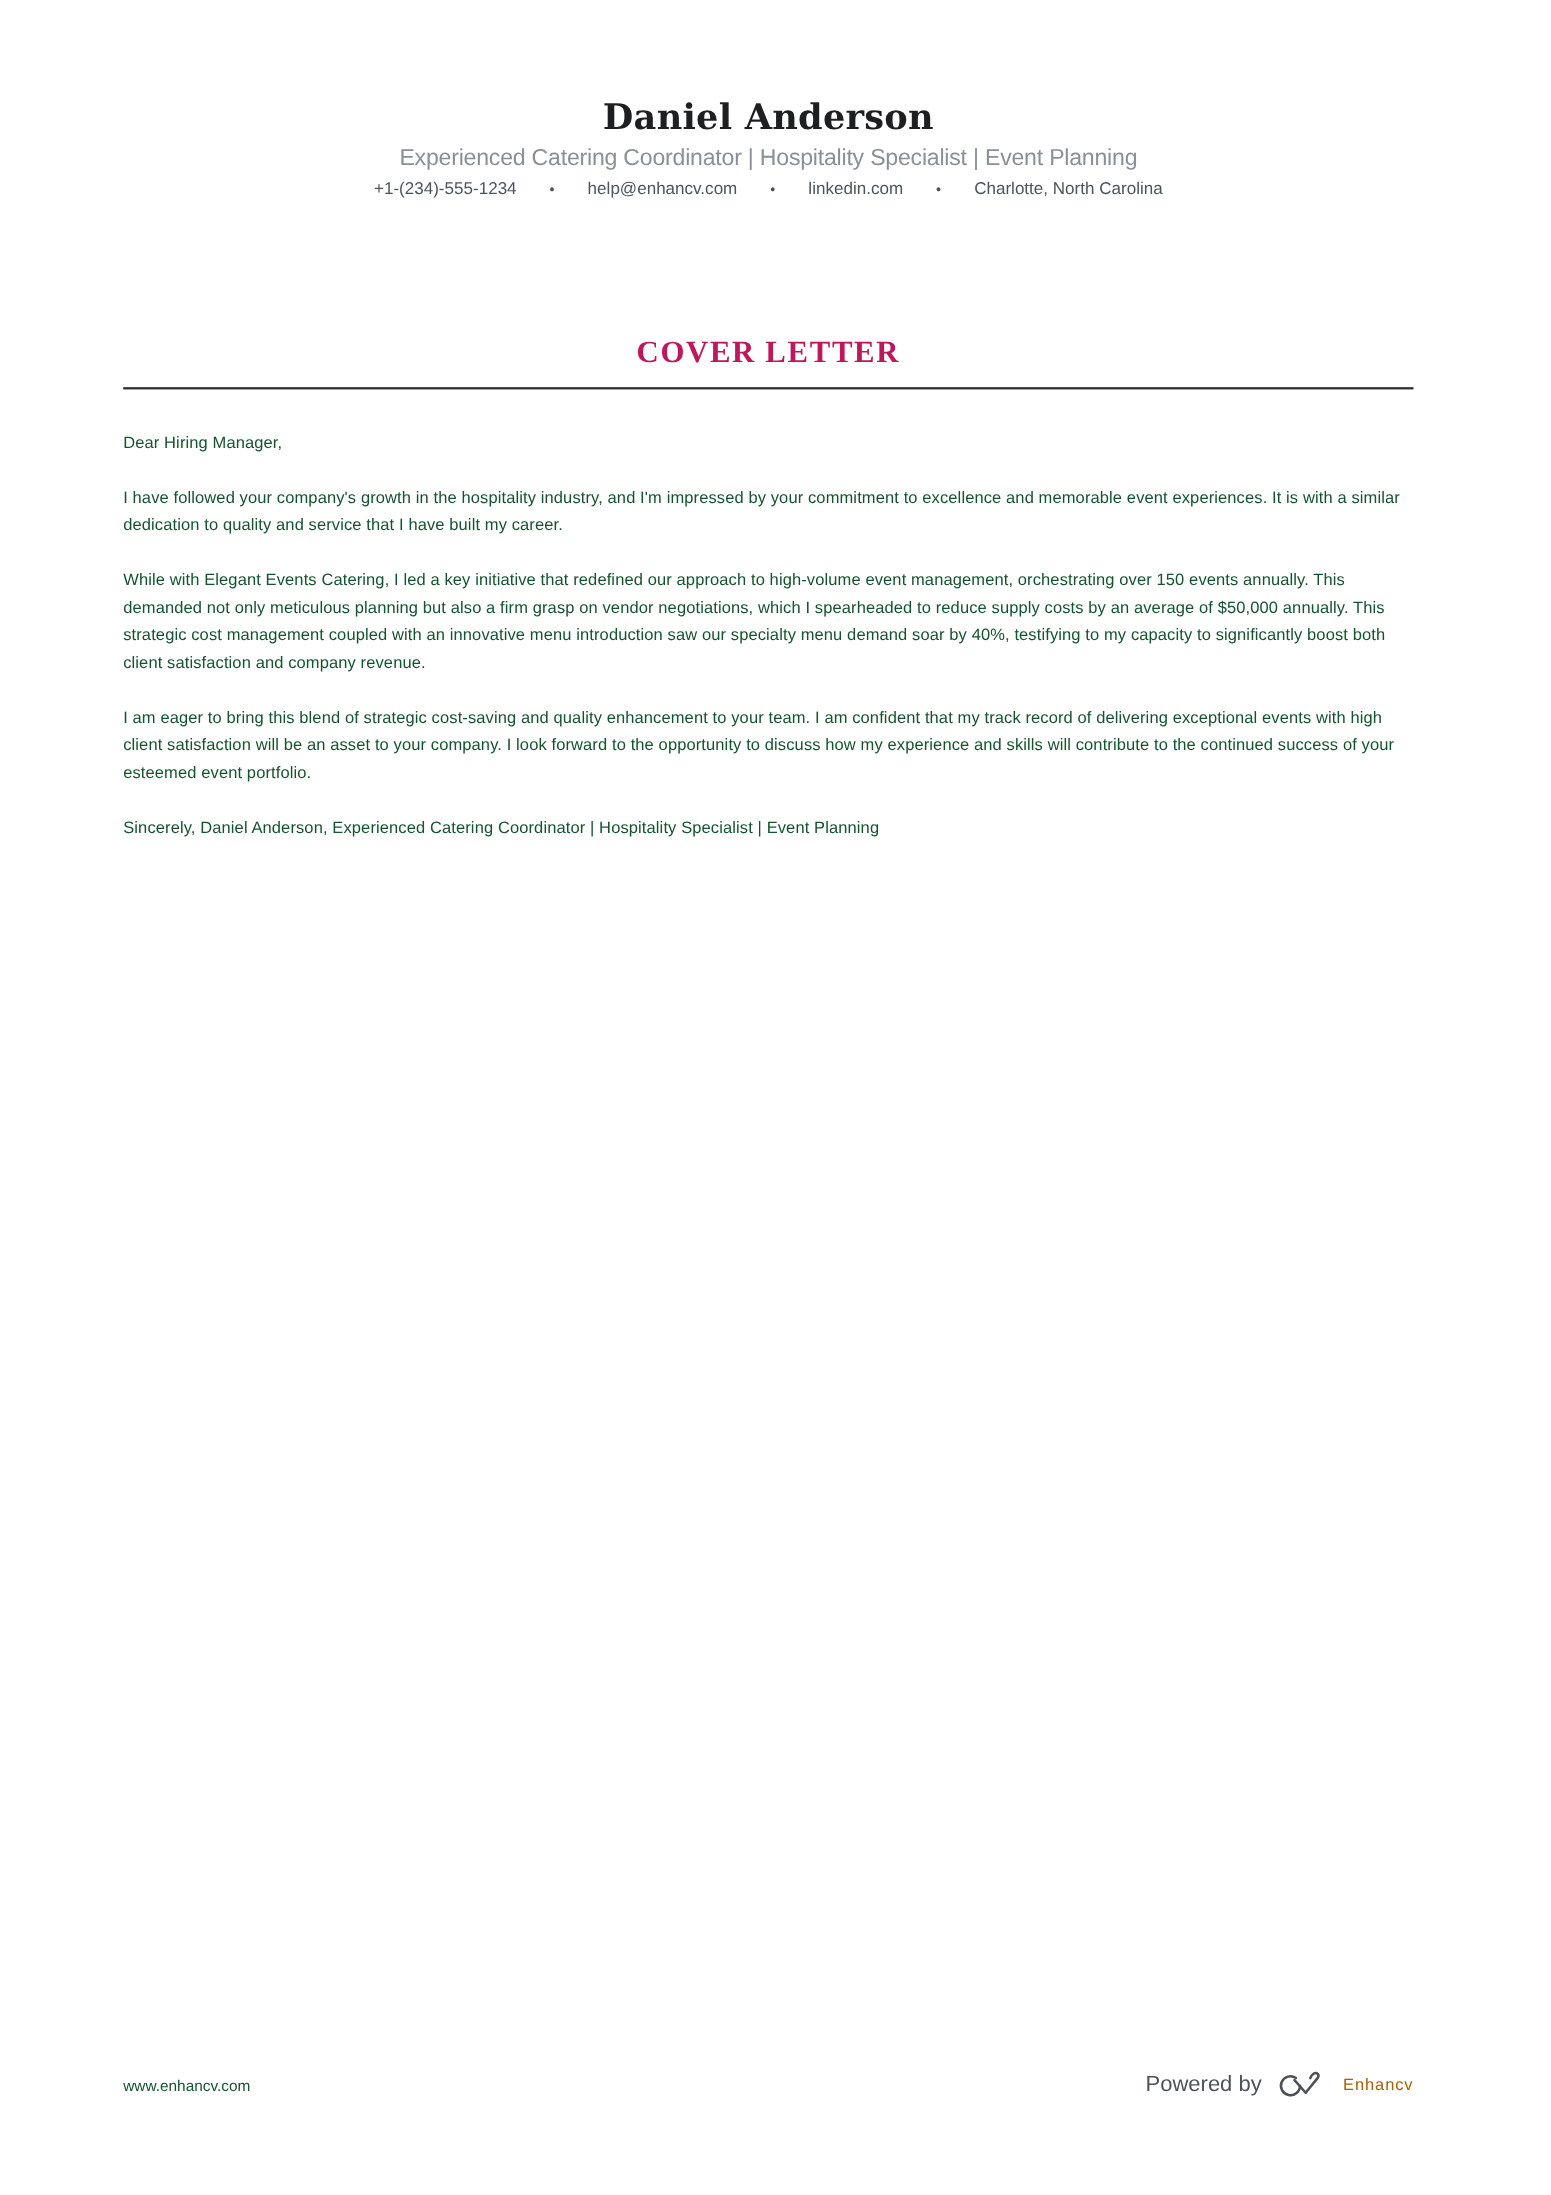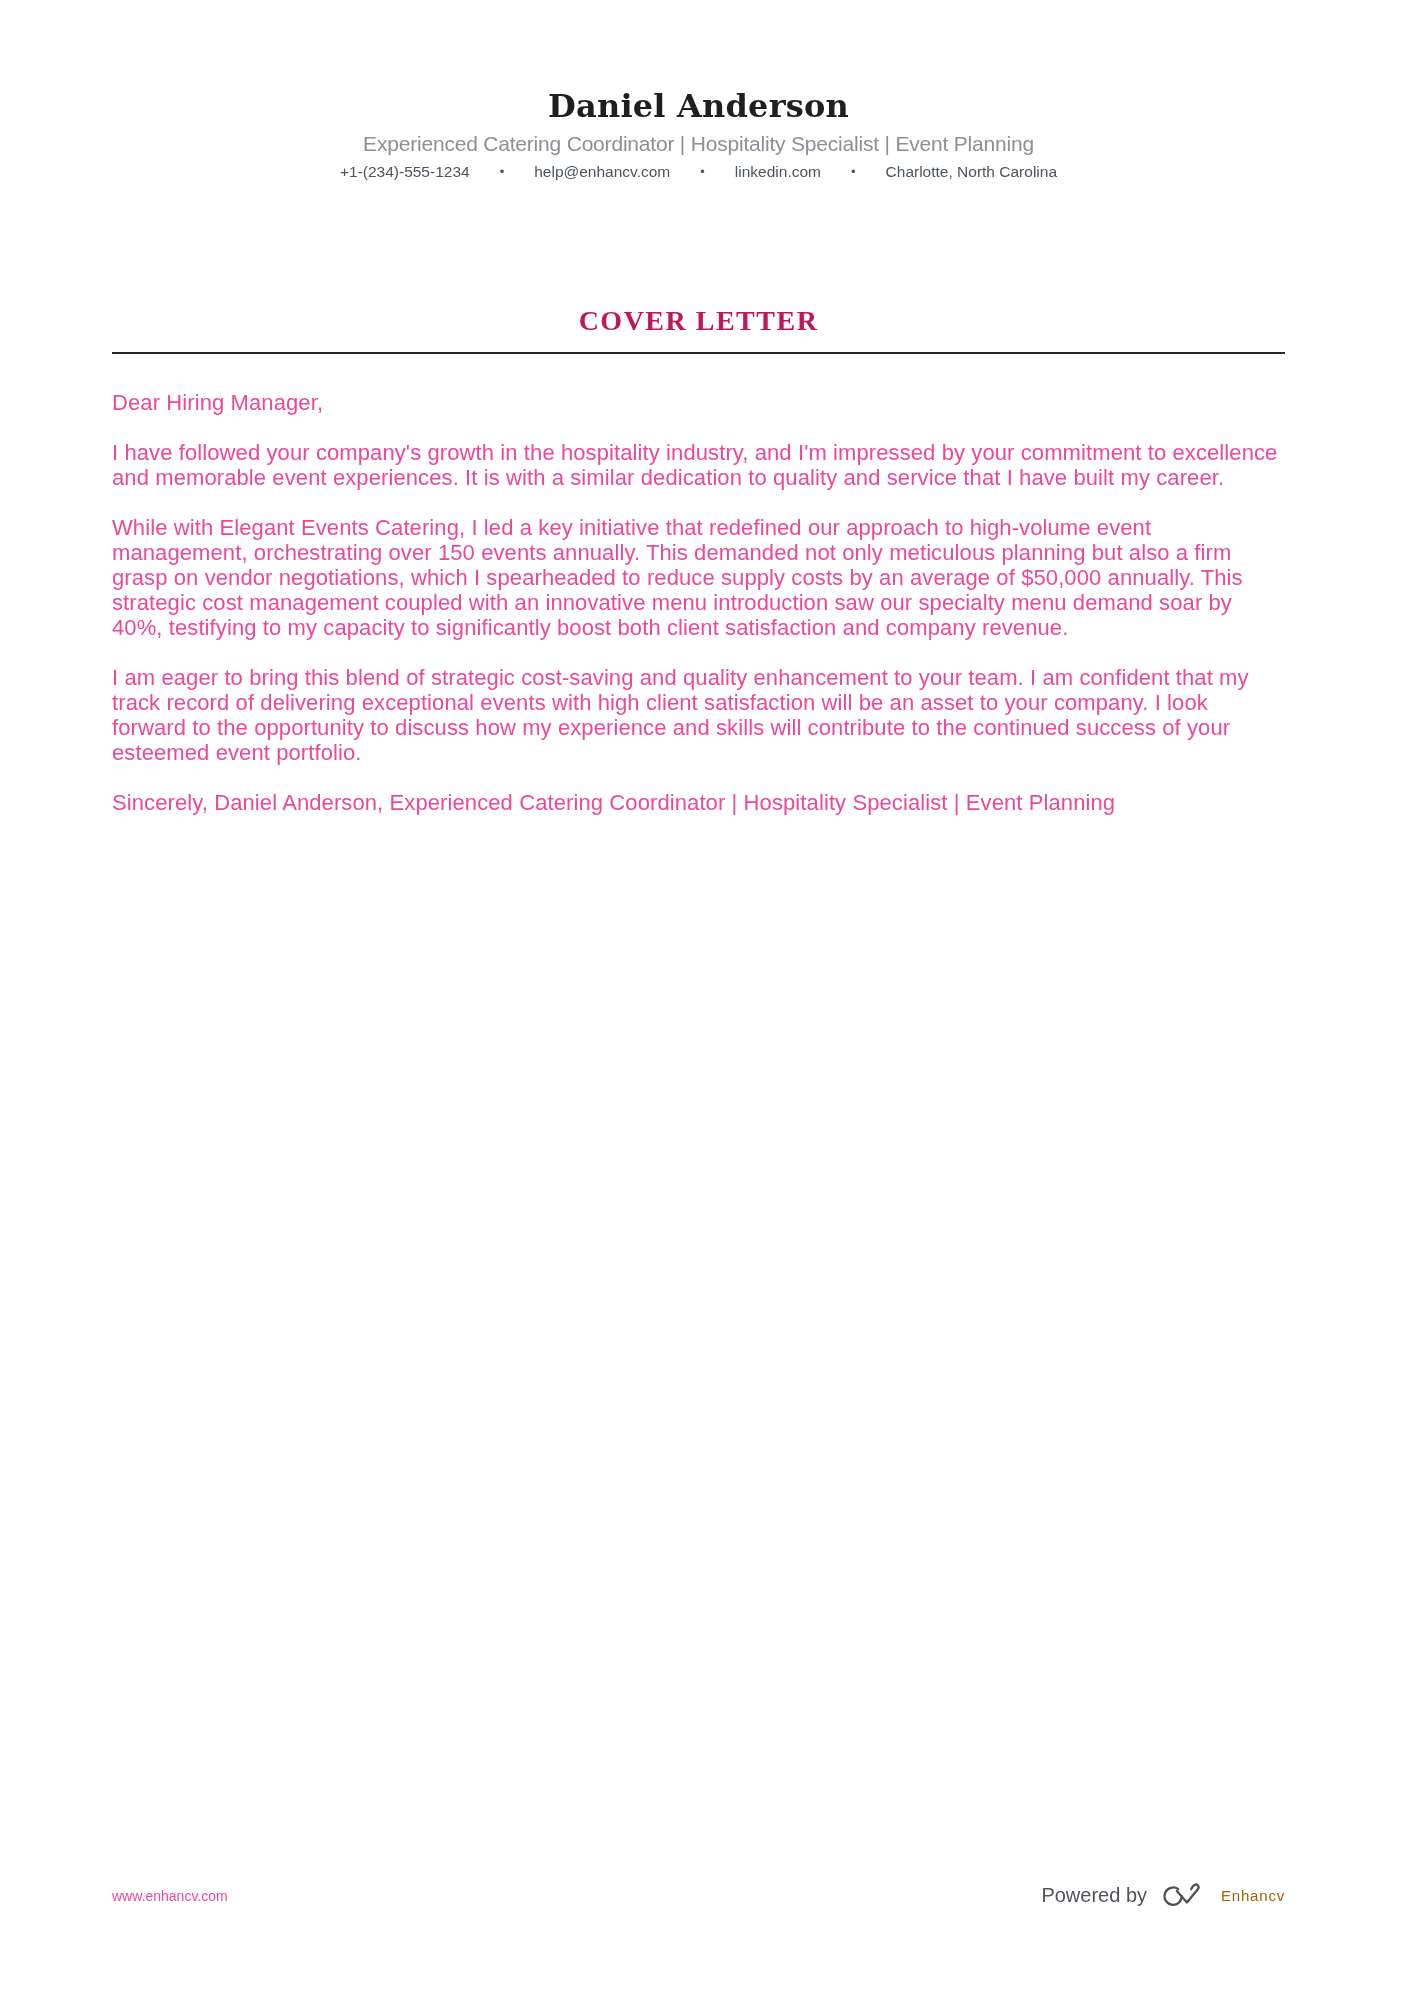--- a/index.html
+++ b/index.html
@@ -55,39 +55,39 @@
   }
   .divider {
     margin-top: 15px;
     border: none;
     border-top: 2px solid #27292b;
     width: 100%;
   }
   
   .letter-body {
     margin-top: 36px;
-    font-size: 22px;
+    font-size: 15px;
     line-height: 25px;
     letter-spacing: 0.1px;
-    color: #ec4899;
+    color: #14532d;
   }
   .letter-body p { margin-bottom: 25px; }
   
   .footer {
     position: absolute;
     left: 112px;
     right: 125px;
     bottom: 86px;
     display: flex;
     justify-content: space-between;
     align-items: center;
   }
   .footer-site {
     font-size: 14px;
-    color: #ec4899;
+    color: #14532d;
     text-decoration: none;
   }
   .powered-badge {
     display: flex;
     align-items: center;
     gap: 14px;
     text-decoration: none;
     cursor: pointer;
   }
   .powered-label { font-size: 20px; color: #4e5358; }

